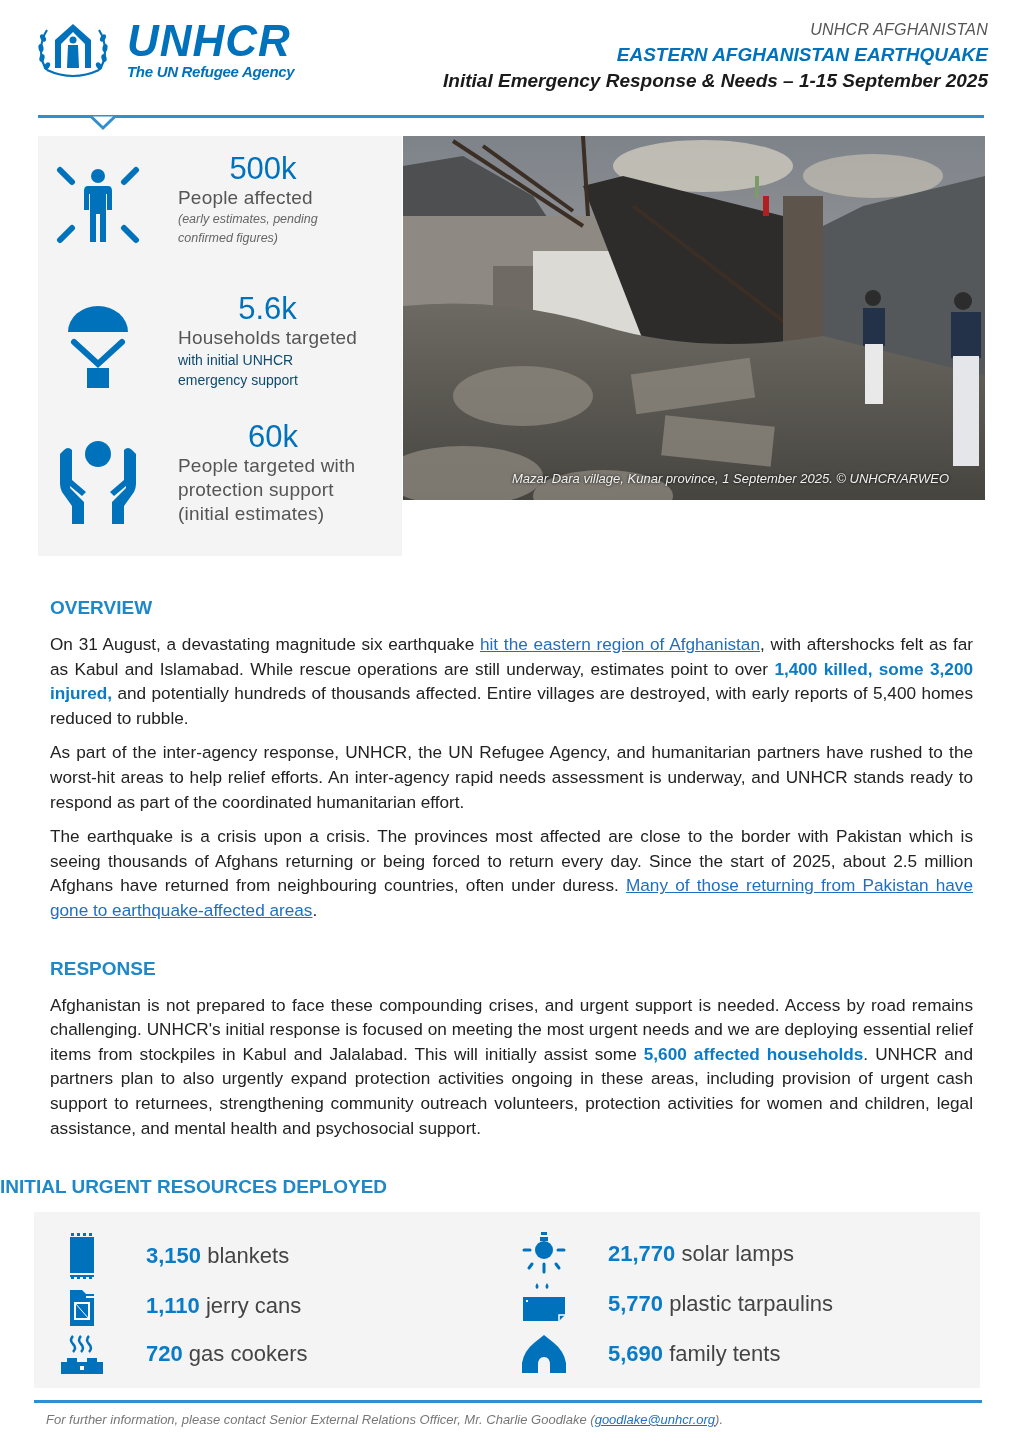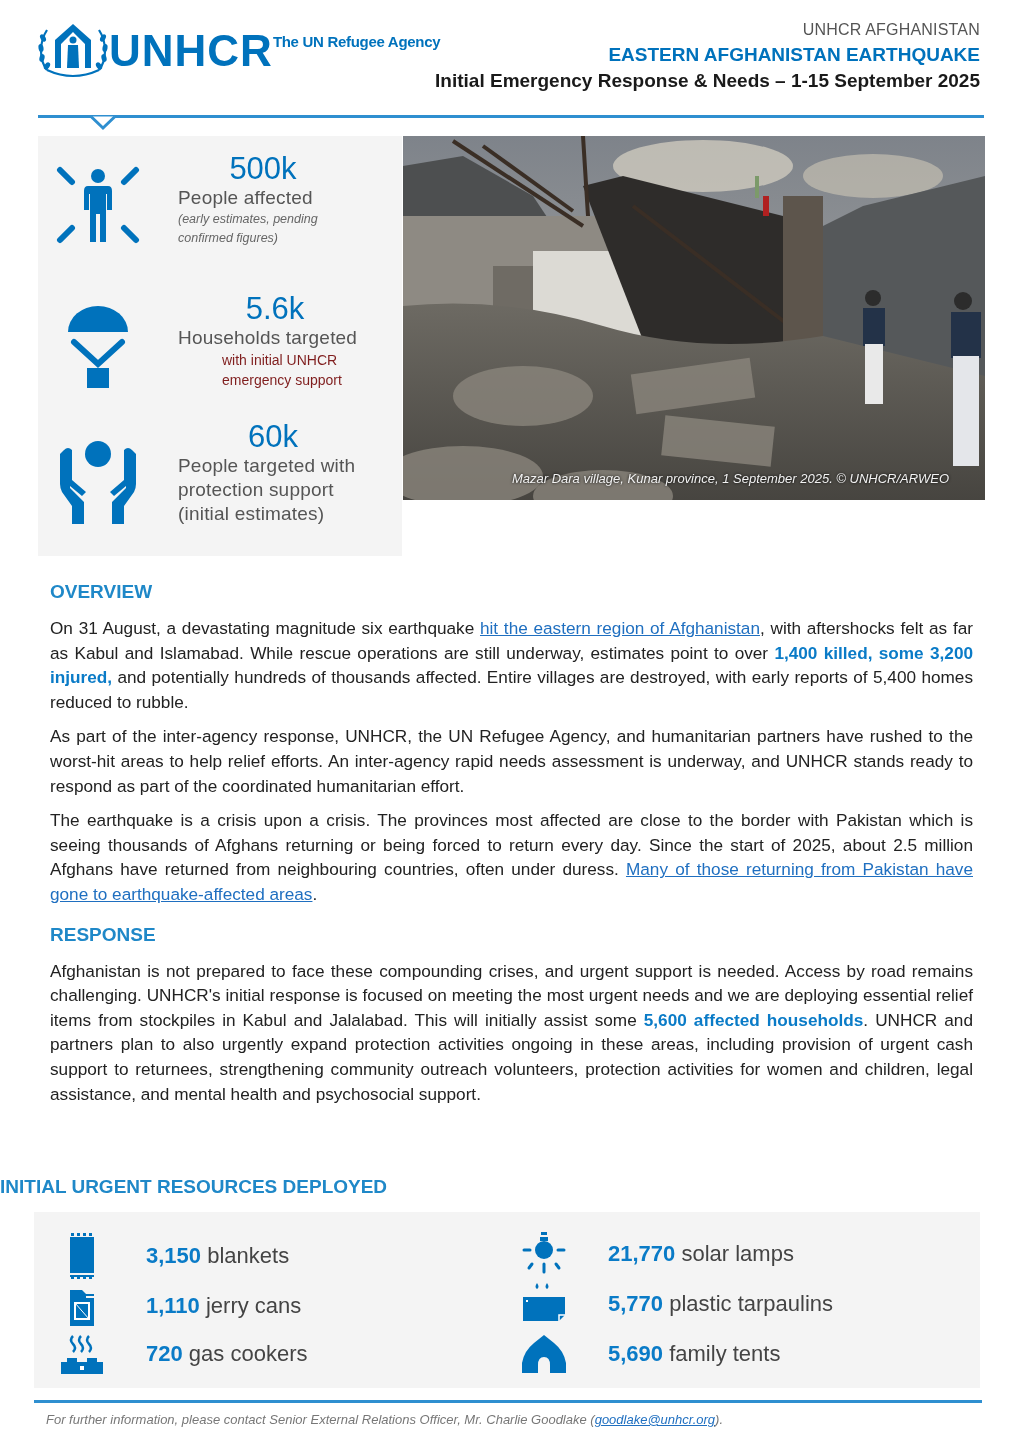--- a/index.html
+++ b/index.html
@@ -2,49 +2,49 @@
 <html><head>
 <meta charset="utf-8">
 <style>
   * { box-sizing: border-box; margin: 0; padding: 0; }
   html, body { width: 1024px; height: 1442px; background: #ffffff; overflow: hidden; }
   body { font-family: "Liberation Sans", "DejaVu Sans", sans-serif; color: #262626; position: relative; }
 
   .header { position: absolute; left: 0; top: 0; width: 1024px; height: 135px; }
   .logo { position: absolute; left: 37px; top: 20px; display: flex; align-items: center; }
   .logo-emblem { width: 72px; height: 62px; }
-  .logo-text { margin-left: 0; display: flex; flex-direction: row; }
+  .logo-text { margin-left: 18px; display: flex; flex-direction: column; font-style: italic; }
   .logo-word { font-family: "Liberation Sans", sans-serif; font-weight: bold; font-size: 44px; color: #0072bc; line-height: 40px; letter-spacing: 1px; }
   .logo-tag { font-family: "Liberation Sans", sans-serif; font-weight: bold; font-size: 15px; color: #0072bc; line-height: 18px; margin-top: 2px; letter-spacing: -0.3px; }
 
-  .head-right { position: absolute; right: 44px; top: 20px; text-align: right; }
+  .head-right { position: absolute; right: 36px; top: 20px; text-align: right; font-style: italic; }
   .country { font-size: 16px; color: #555; line-height: 20px; letter-spacing: 0.2px; }
   .title { font-size: 19px; color: #0072bc; font-weight: bold; line-height: 26px; margin-top: 2px; }
   .subtitle { font-size: 19px; color: #1a1a1a; line-height: 26px; font-weight: bold; }
 
   .rule { position: absolute; left: 38px; width: 946px; height: 3px; background: #2f8fd0; }
   .rule.top { top: 115px; }
   .notch { position: absolute; left: 89px; top: 115px; width: 0; height: 0; }
   .notch svg { display: block; }
 
   .stats-panel { position: absolute; left: 38px; top: 136px; width: 364px; height: 420px; background: #f4f4f4; }
   .stat { position: absolute; left: 0; width: 364px; }
   .stat-icon { position: absolute; left: 18px; width: 84px; height: 90px; }
   .stat-text { position: absolute; left: 140px; }
   .stat-num { font-size: 31px; color: #0072bc; line-height: 34px; font-weight: normal; text-align: center; }
   .stat-label { font-size: 19px; color: #555; line-height: 24px; letter-spacing: 0.2px; }
   .stat-note-it { font-size: 12.5px; color: #666; font-style: italic; line-height: 19px; }
-  .stat-note { font-size: 14px; color: #7f1d1d; line-height: 20px; margin-left: 44px; }
+  .stat-note { font-size: 14px; color: #0c4a6e; line-height: 20px; }
 
   .photo { position: absolute; left: 403px; top: 136px; width: 582px; height: 364px; overflow: hidden; background: #4d7c0f; }
   .photo svg { display: block; }
   .caption { position: absolute; right: 36px; bottom: 14px; font-size: 13px; font-style: italic; color: #f2f2f2; text-shadow: 0 0 3px #000; }
 
   .content { position: absolute; left: 50px; top: 578px; width: 923px; }
-  .section-h { font-size: 19px; font-weight: bold; color: #1f88c8; line-height: 28px; }
+  .section-h { font-size: 19px; font-weight: bold; color: #1f88c8; line-height: 28px; margin-top: 16px; }
   .para { font-size: 17.2px; line-height: 24.6px; color: #222; text-align: justify; margin-top: 10px; }
   .para + .para { margin-top: 10px; }
   .link { color: #1f6fc0; text-decoration: underline; }
   .hl { color: #0a7bc7; font-weight: bold; }
 
   .resources-h { position: absolute; left: 0; top: 1176px; width: 1012px; text-align: left; font-size: 19px; font-weight: bold; color: #1f88c8; }
   .resources-panel { position: absolute; left: 34px; top: 1212px; width: 946px; height: 176px; background: #f4f4f4; }
   .res { position: absolute; display: flex; align-items: center; height: 44px; }
   .res-icon { width: 52px; height: 44px; display: flex; align-items: center; justify-content: center; }
   .res-text { position: absolute; left: 90px; white-space: nowrap; font-size: 22px; color: #444; }
@@ -201,21 +201,21 @@
   </svg>
   <div class="caption">Mazar Dara village, Kunar province, 1 September 2025. © UNHCR/ARWEO</div>
 </div>
 
 <div class="content">
   <div class="section-h">OVERVIEW</div>
   <p class="para"><span>On 31 August, a devastating magnitude six earthquake </span><a class="link">hit the eastern region of Afghanistan</a><span>, with aftershocks felt as far as Kabul and Islamabad. While rescue operations are still underway, estimates point to over </span><span class="hl">1,400 killed, some 3,200 injured,</span><span> and potentially hundreds of thousands affected. Entire villages are destroyed, with early reports of 5,400 homes reduced to rubble.</span></p>
   <p class="para">As part of the inter-agency response, UNHCR, the UN Refugee Agency, and humanitarian partners have rushed to the worst-hit areas to help relief efforts. An inter-agency rapid needs assessment is underway, and UNHCR stands ready to respond as part of the coordinated humanitarian effort.</p>
   <p class="para"><span>The earthquake is a crisis upon a crisis. The provinces most affected are close to the border with Pakistan which is seeing thousands of Afghans returning or being forced to return every day. Since the start of 2025, about 2.5 million Afghans have returned from neighbouring countries, often under duress. </span><a class="link">Many of those returning from Pakistan have gone to earthquake-affected areas</a><span>.</span></p>
 
-  <div class="section-h" style="margin-top:14px">RESPONSE</div>
+  <div class="section-h" style="margin-top:32px">RESPONSE</div>
   <p class="para"><span>Afghanistan is not prepared to face these compounding crises, and urgent support is needed. Access by road remains challenging. UNHCR's initial response is focused on meeting the most urgent needs and we are deploying essential relief items from stockpiles in Kabul and Jalalabad. This will initially assist some </span><span class="hl">5,600 affected households</span><span>. UNHCR and partners plan to also urgently expand protection activities ongoing in these areas, including provision of urgent cash support to returnees, strengthening community outreach volunteers, protection activities for women and children, legal assistance, and mental health and psychosocial support.</span></p>
 </div>
 
 <div class="resources-h">INITIAL URGENT RESOURCES DEPLOYED</div>
 <div class="resources-panel">
 
   <div class="res" style="left:22px;top:22px">
     <div class="res-icon">
       <svg width="30" height="46" viewBox="0 0 30 46">
         <g fill="#0072bc">

